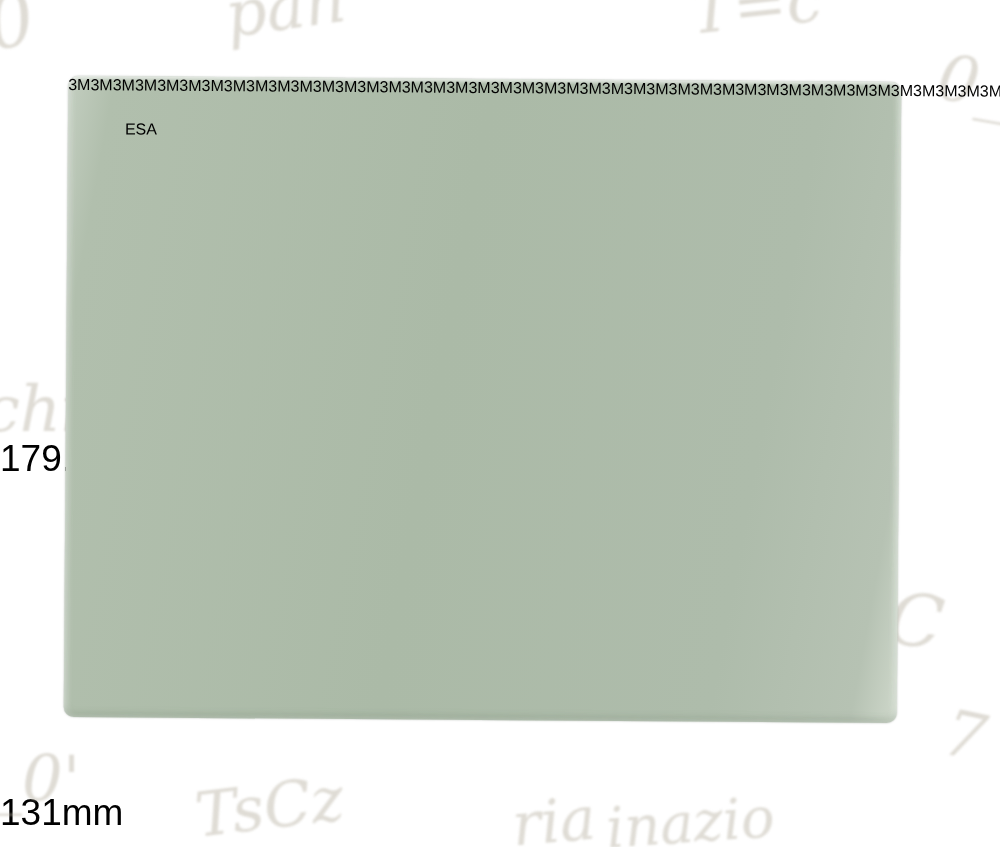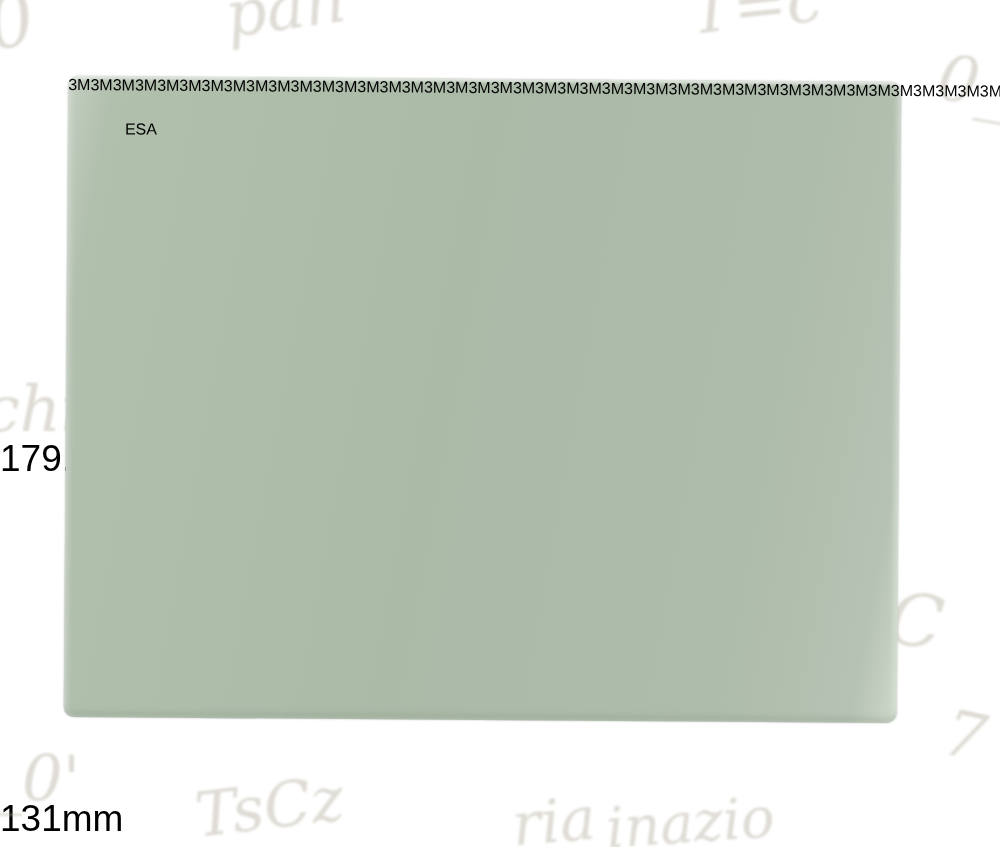--- a/index.html
+++ b/index.html
@@ -107,21 +107,21 @@
     <div class="dlabel vlabel" style="left:821px;top:394px;width:200px;height:44px;line-height:44px;font-size:37px;">179.5mm</div>
   </div>
 
   <div>
     <div class="dseg" style="left:739px;top:163px;width:52px;height:3px;"></div>
     <div class="dseg" style="left:737px;top:630px;width:54px;height:3px;"></div>
     <div class="dseg" style="left:763px;top:186px;width:3px;height:158px;"></div>
     <div class="dseg" style="left:763px;top:482px;width:3px;height:146px;"></div>
     <div class="arr arr-up" style="left:756px;top:165px;"></div>
     <div class="arr arr-down" style="left:756px;top:604px;"></div>
-    <div class="dlabel vlabel" style="left:660px;top:390px;width:200px;height:44px;line-height:44px;font-size:37px;margin-top:6px;">131mm</div>
+    <div class="dlabel vlabel" style="left:660px;top:390px;width:200px;height:44px;line-height:44px;font-size:37px;">131mm</div>
   </div>
 
   <div>
     <div class="dseg" style="left:180px;top:582px;width:3px;height:52px;"></div>
 
     <div class="arr arr-left" style="left:183px;top:600px;"></div>
     <div class="arr arr-right" style="left:763px;top:600px;"></div>
 
   </div>
 

